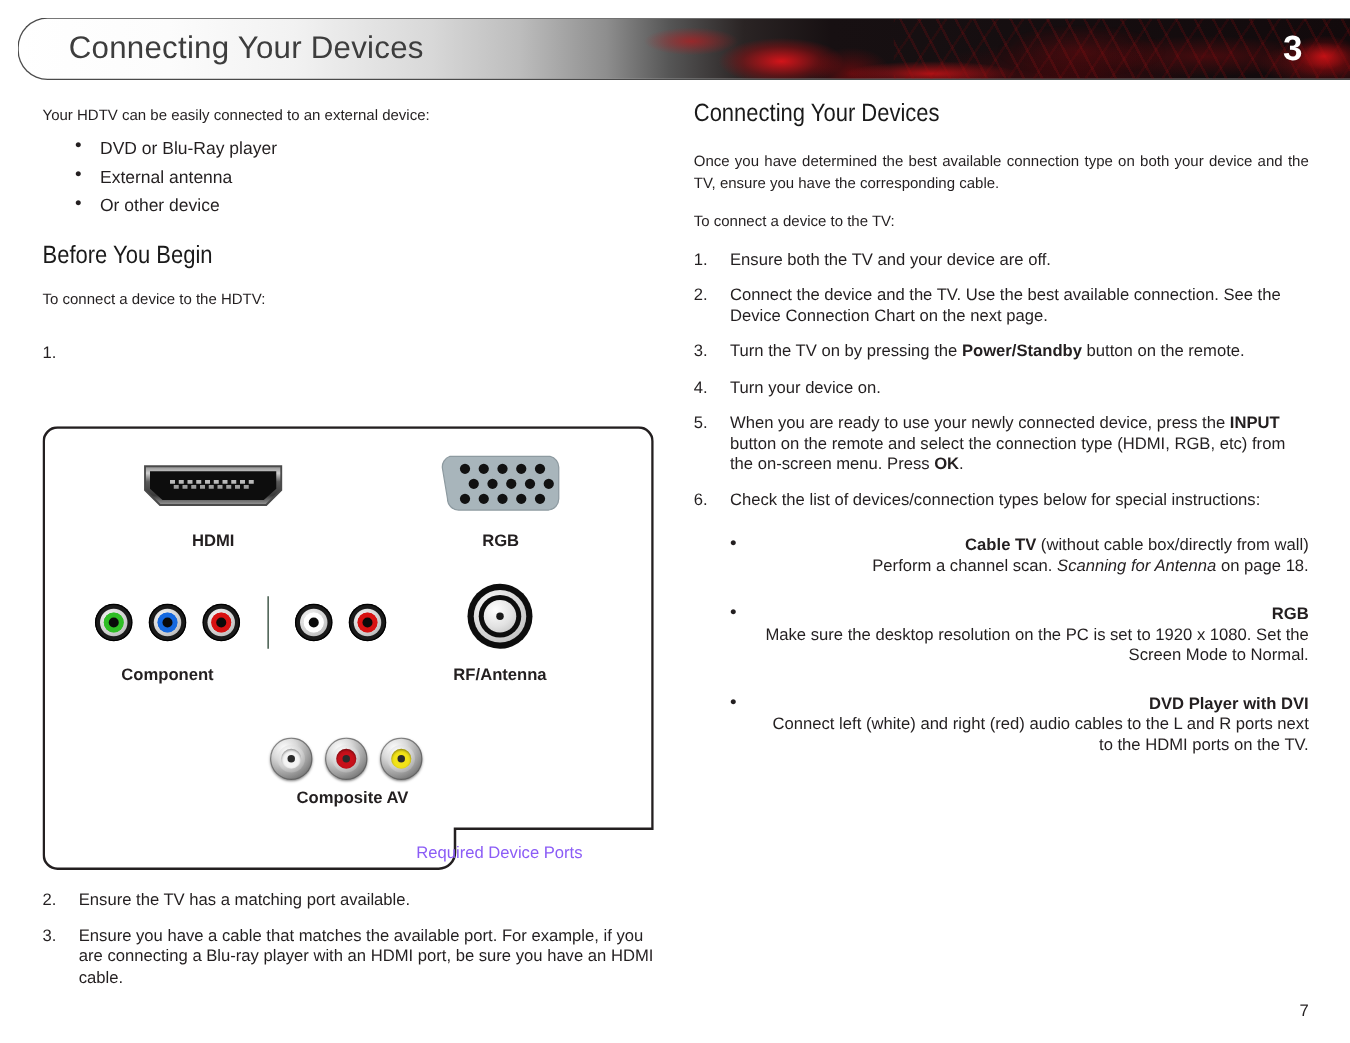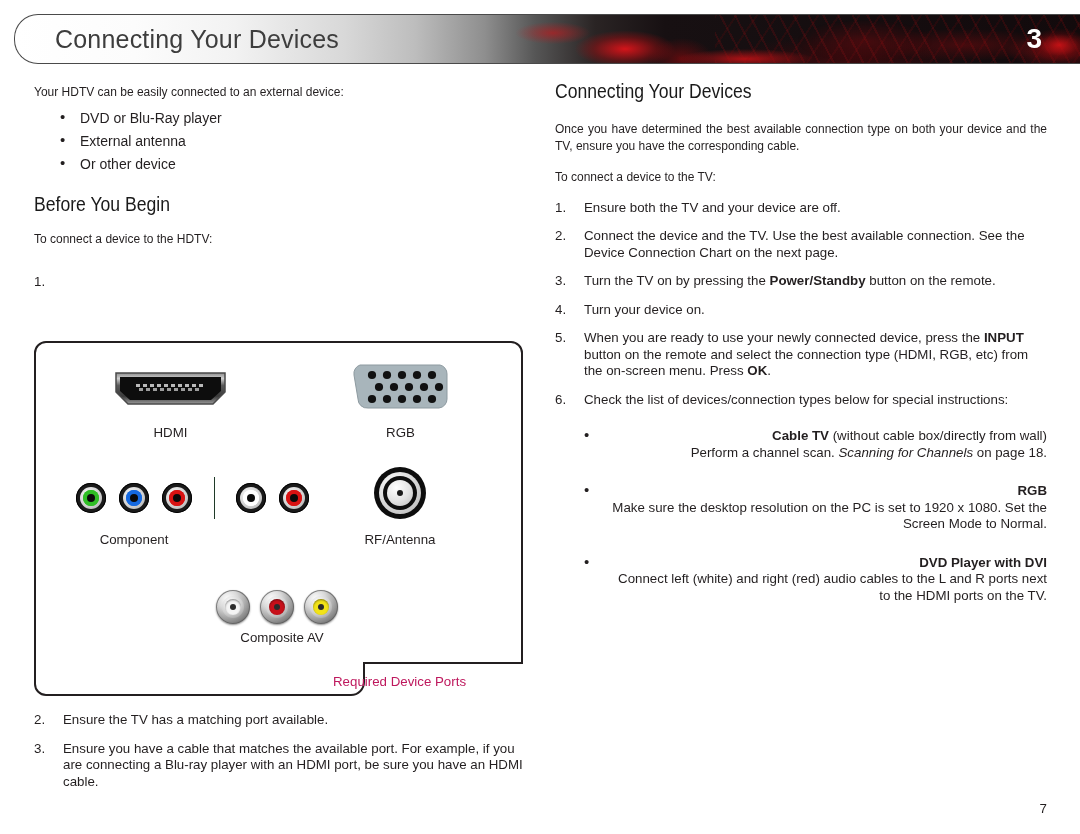--- a/index.html
+++ b/index.html
@@ -193,32 +193,33 @@
   b, strong { font-weight: bold; }
   i, em { font-style: italic; }
 
   
   .portbox {
     position: absolute;
     left: 34px;
     top: 341px;
     width: 567px;
     height: 355px;
+    font-weight: bold;
   }
   .portbox-outline {
     position: absolute;
     left: 0; top: 0;
     width: 489px; height: 355px;
   }
   .portbox-label {
     position: absolute;
     left: 333px;
     top: 674px;
     font-size: 13.3px;
-    color: #be185d;
+    color: #8b5cf6;
     white-space: nowrap;
   }
   .port-caption {
     position: absolute;
     font-size: 13.3px;
     color: #231f20;
     text-align: center;
     white-space: nowrap;
   }
 
@@ -536,19 +537,19 @@
       <span id="right-step-5">When you are ready to use your newly connected device, press the <b>INPUT</b> button on the remote and select the connection type (HDMI, RGB, etc) from the on-screen menu. Press <b>OK</b>.</span>
     </li>
     <li>
       <span class="num">6.</span>
       <span id="right-step-6">Check the list of devices/connection types below for special instructions:</span>
     </li>
   </ol>
 
   <div style="height:8px"></div>
   <ul class="dash-bullets">
-    <li id="special-0"><b>Cable TV</b> (without cable box/directly from wall)<br>Perform a channel scan. <i>Scanning for Channels</i> on page 18.</li>
+    <li id="special-0"><b>Cable TV</b> (without cable box/directly from wall)<br>Perform a channel scan. <i>Scanning for Antenna</i> on page 18.</li>
     <li id="special-1"><b>RGB</b><br>Make sure the desktop resolution on the PC is set to 1920 x 1080. Set the Screen Mode to Normal.</li>
     <li id="special-2"><b>DVD Player with DVI</b><br>Connect left (white) and right (red) audio cables to the L and R ports next to the HDMI ports on the TV.</li>
   </ul>
 </div>
 
 <div class="page-number">7</div>
 
 </body></html>

